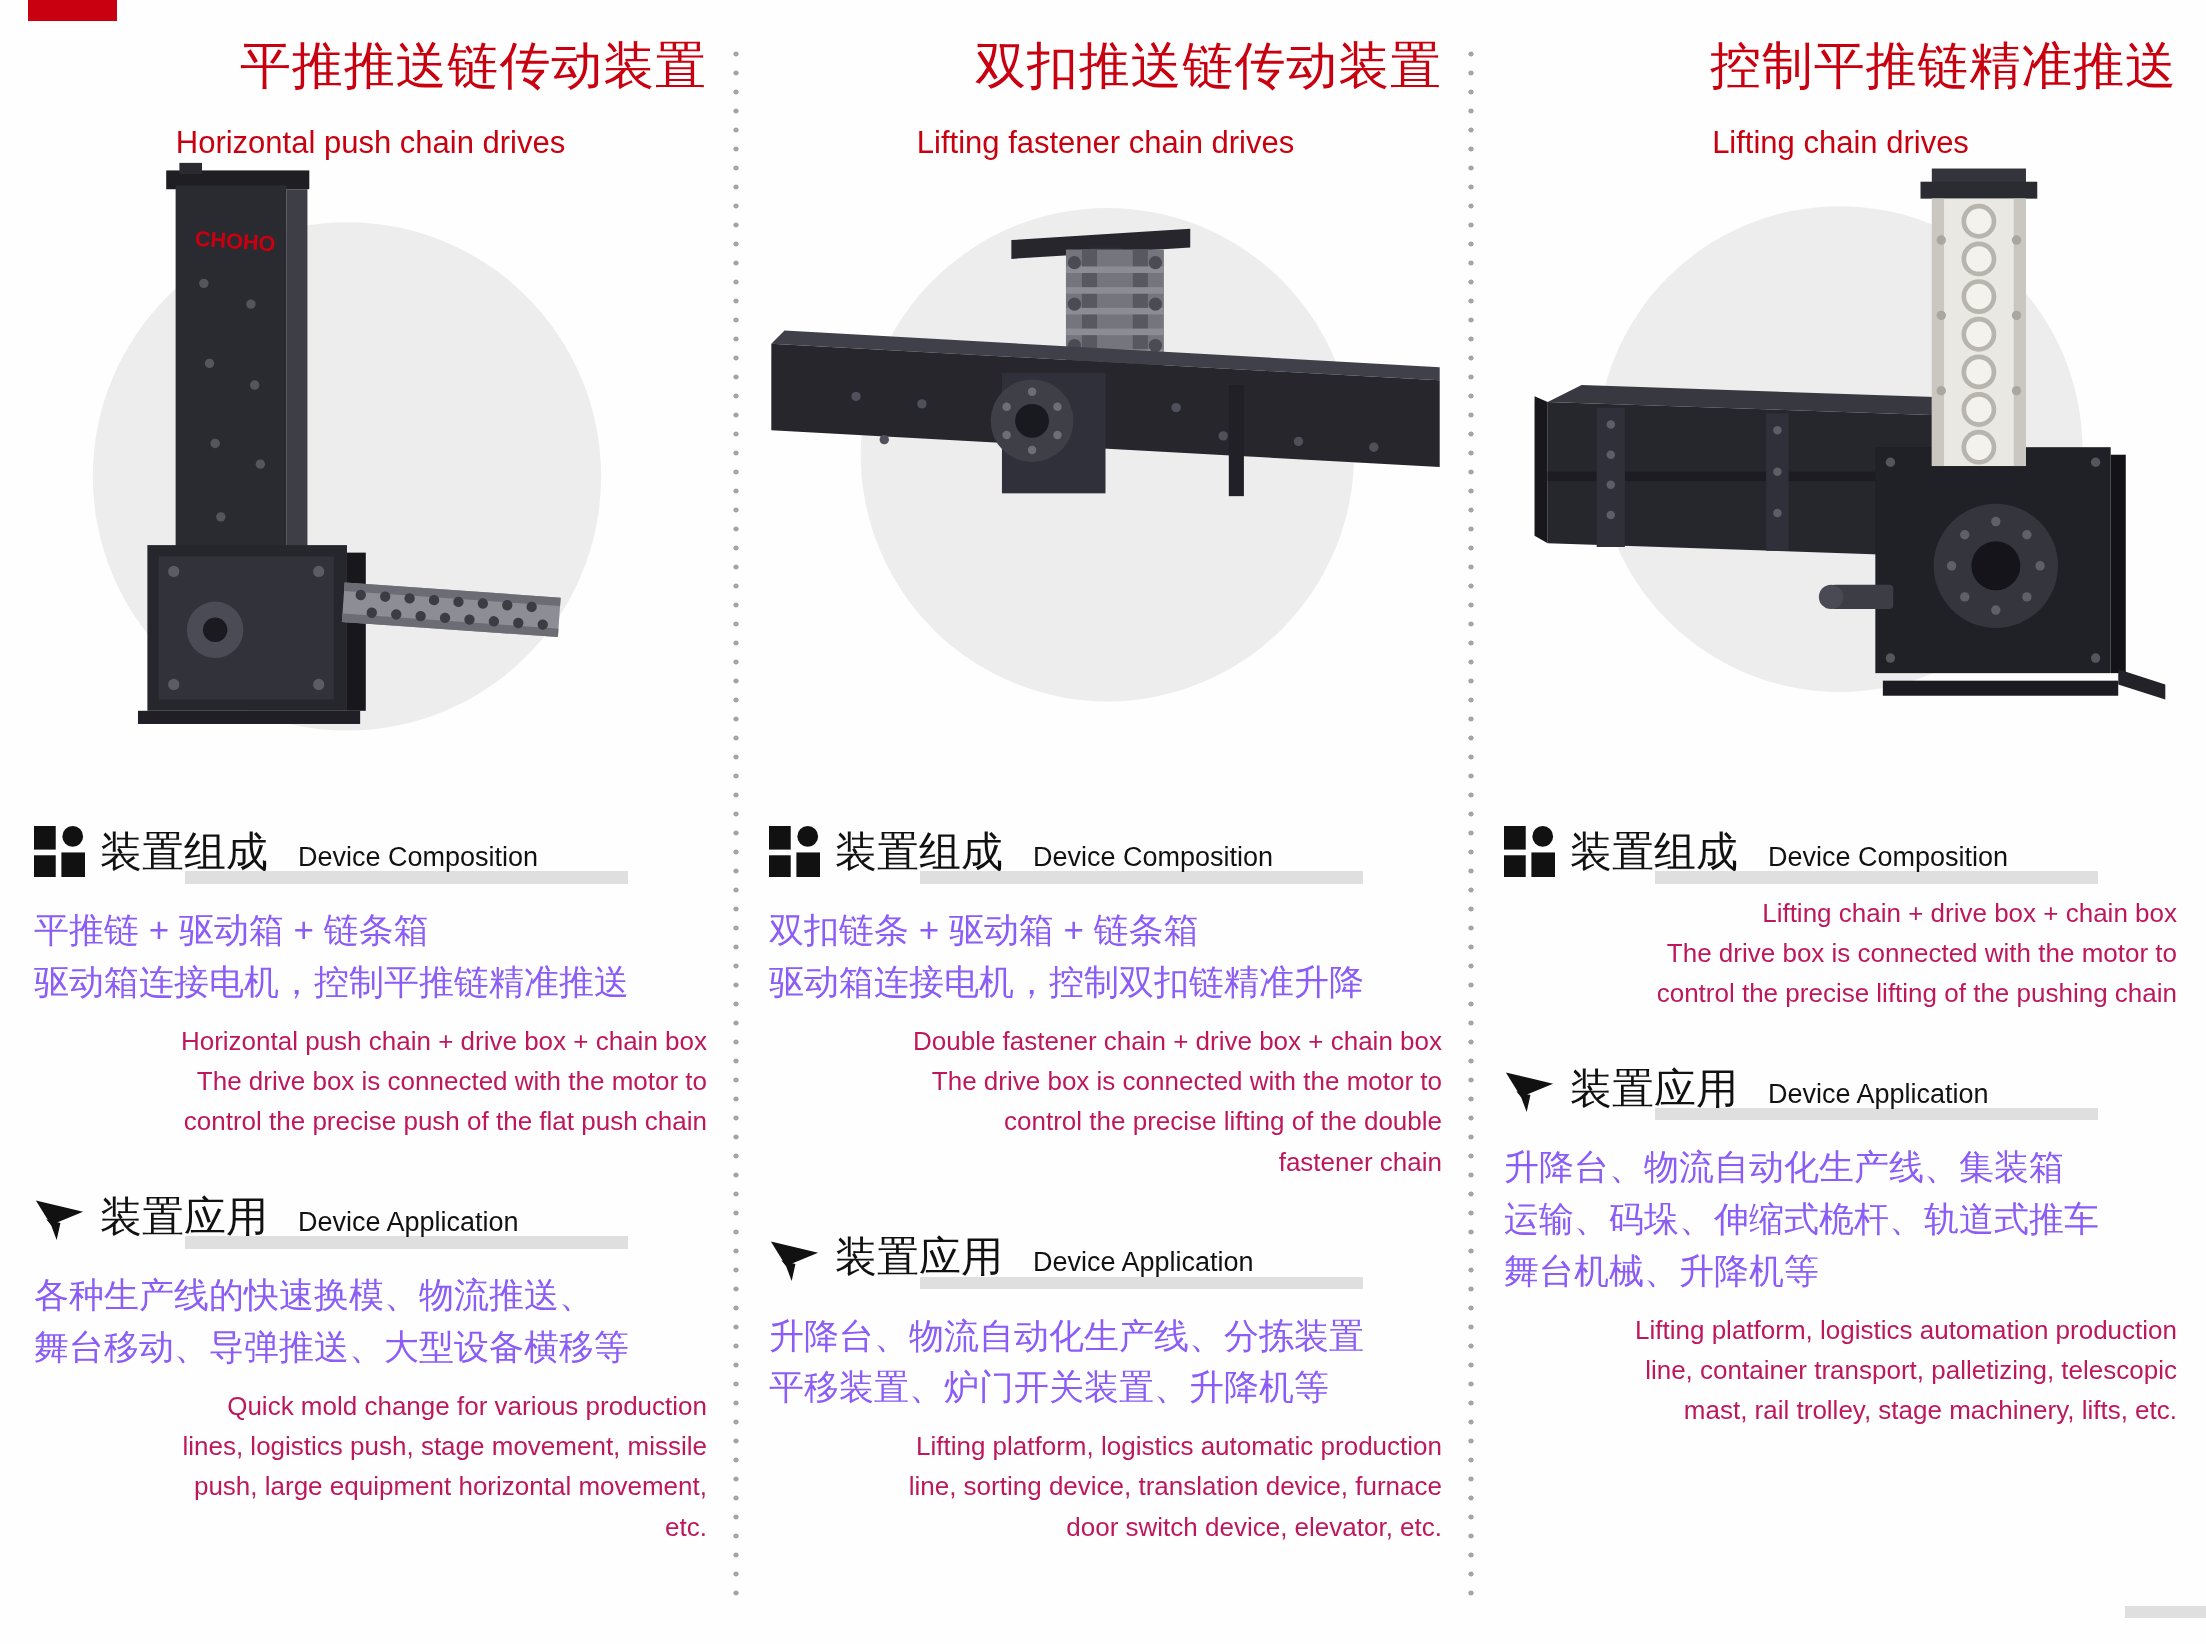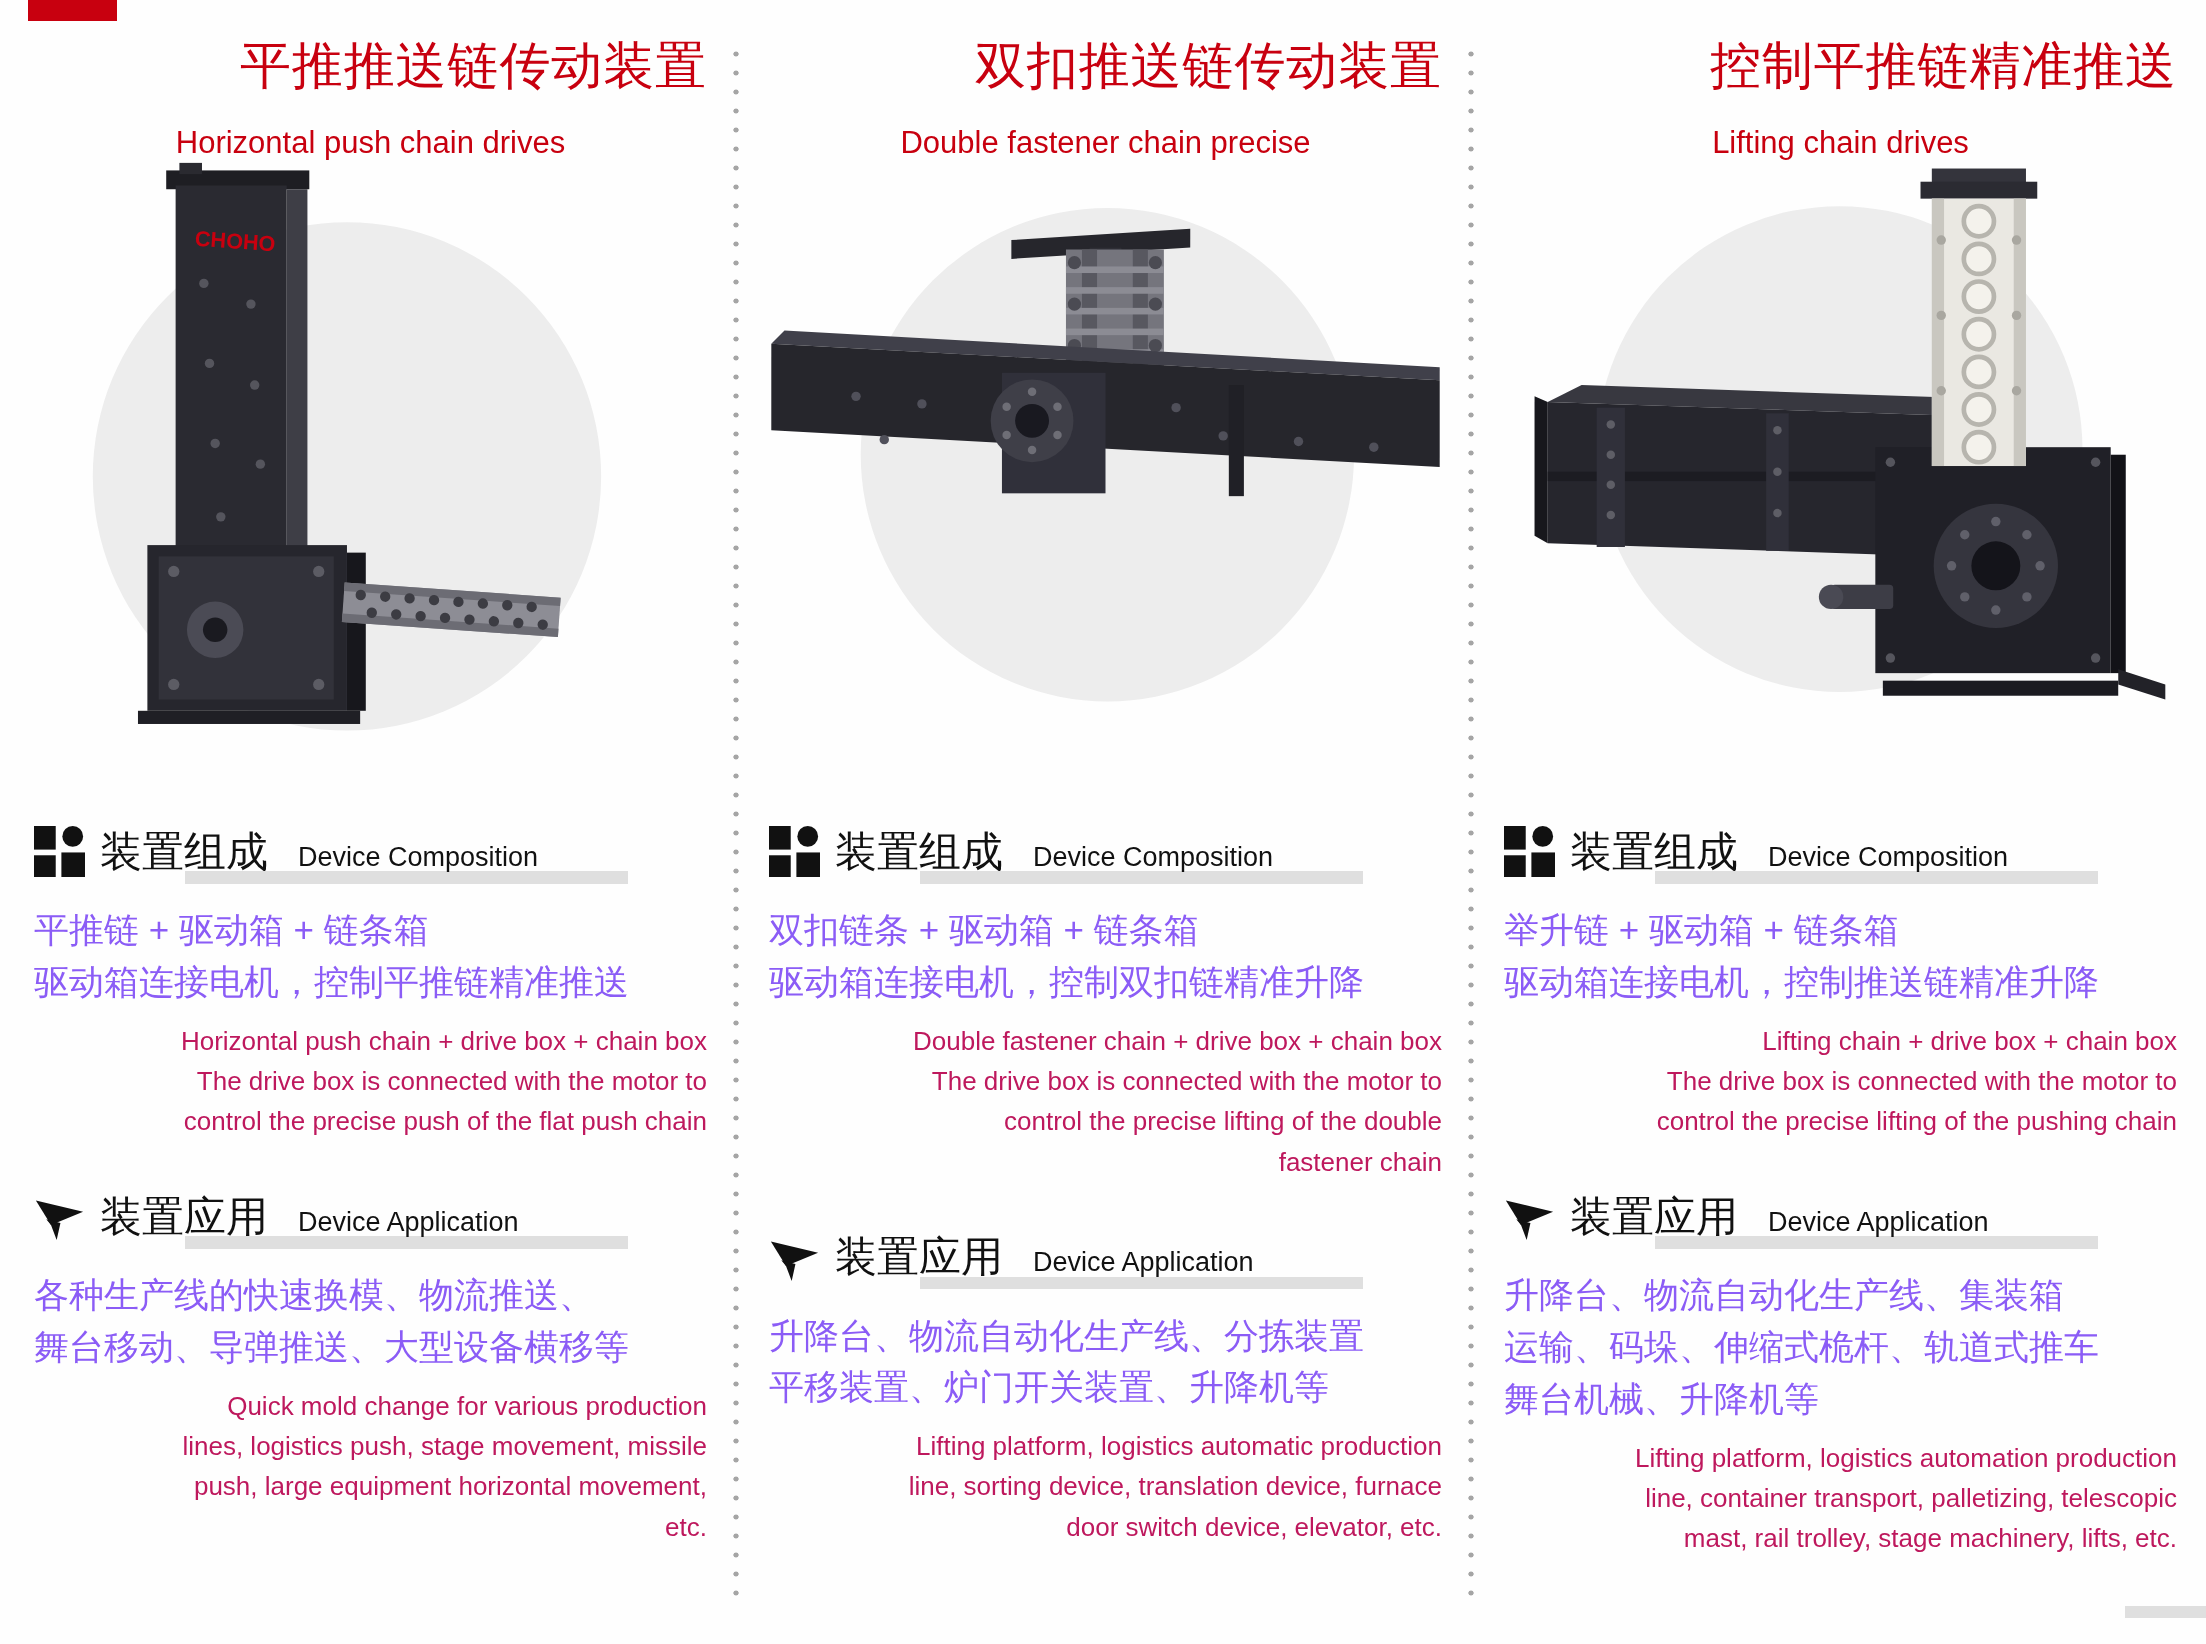--- a/index.html
+++ b/index.html
@@ -130,21 +130,21 @@
       </div>
       <span class="head-zh">装置应用</span>
       <span class="head-en">Device Application</span>
     </div>
     <div class="zh-body">各种生产线的快速换模、物流推送、<br>舞台移动、导弹推送、大型设备横移等</div>
     <div class="en-body">Quick mold change for various production<br>lines, logistics push, stage movement, missile<br>push, large equipment horizontal movement,<br>etc.</div>
   </div>
 
   <div class="col">
     <div class="title-zh accent-text">双扣推送链传动装置</div>
-    <div class="title-en accent-text">Double fastener chain precise</div>
+    <div class="title-en accent-text">Lifting fastener chain drives</div>
 
     <div class="figure">
       <svg viewBox="0 0 710 700">
         <circle cx="357" cy="312" r="262" fill="#ededed"></circle>
         <g>
           <polygon points="255,84 445,72 445,92 255,104" fill="#26262c"></polygon>
           <rect x="338" y="92" width="34" height="20" fill="#2e2e35"></rect>
         </g>
         <g>
           <rect x="313" y="94" width="104" height="160" fill="#75757d"></rect>
@@ -299,21 +299,20 @@
         <svg viewBox="0 0 54 54">
             <rect x="0" y="0" width="23" height="25" fill="#111"></rect>
             <circle cx="41" cy="11" r="11" fill="#111"></circle>
             <rect x="0" y="31" width="23" height="23" fill="#111"></rect>
             <rect x="29" y="28" width="25" height="26" fill="#111"></rect>
           </svg>
       </div>
       <span class="head-zh">装置组成</span>
       <span class="head-en">Device Composition</span>
     </div>
-    <div class="zh-body">举升链 + 驱动箱 + 链条箱<br>驱动箱连接电机，控制推送链精准升降</div>
     <div class="en-body">Lifting chain + drive box + chain box<br>The drive box is connected with the motor to<br>control the precise lifting of the pushing chain</div>
 
     <div class="section-head app-head">
       <div class="head-bar"></div>
       <div class="head-icon">
         <svg viewBox="0 0 54 54">
             <polygon points="2,10 52,22 18,36" fill="#111"></polygon>
             <polygon points="18,36 24,52 28,34 13,30" fill="#111"></polygon>
           </svg>
       </div>

